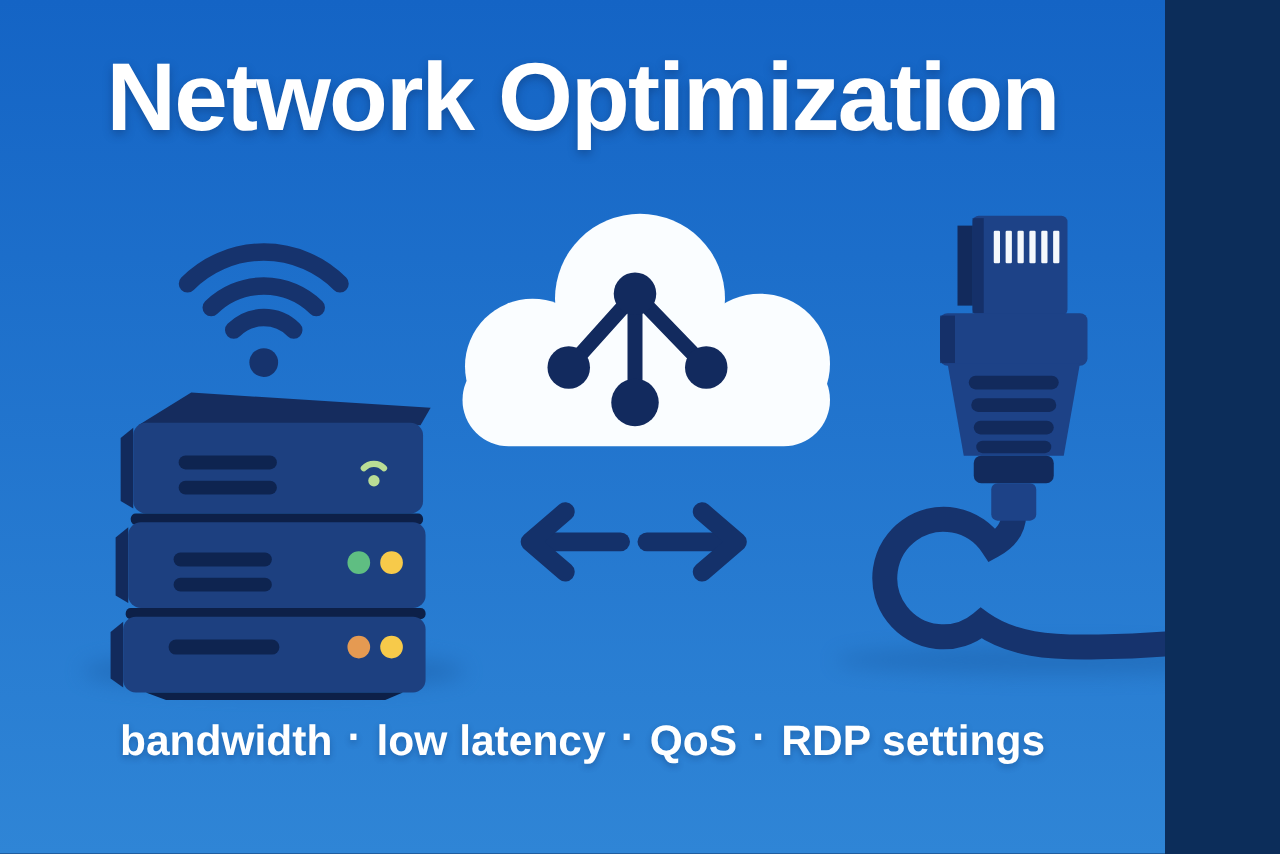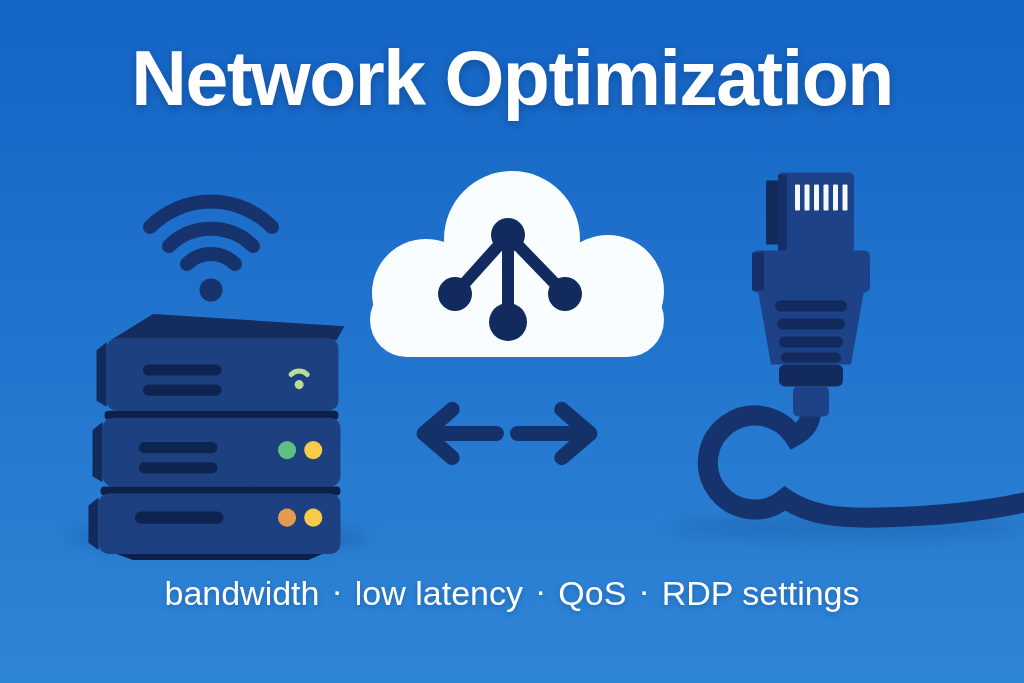--- a/index.html
+++ b/index.html
@@ -1,30 +1,31 @@
 <!DOCTYPE html>
 <html style="--background-top: #1464c5; --background-bottom: #2f85d6; --title-white: #ffffff; --icon-navy: #16336d; --icon-navy-dark: #122a5e; --arrow-navy: #14316a; --cloud-white: #fafdff; --server-front: #1d4080; --server-side: #122a5c; --server-top: #152c5e; --server-slot: #0e2450; --server-gap: #0d2048; --led-green: #5fbe82; --led-yellow: #f7ca4a; --led-orange: #e59a52; --mini-wifi-green: #b9dd95; --connector-blue: #1d4287; --connector-dark: #122a5c; --cable-navy: #16336d; --pin-white: #f4f8fc; --shadow-blue: #1b5fa8;"><head>
 <meta charset="utf-8">
 <style>
   html,body{margin:0;padding:0;background:#0c2d5a;}
   .canvas{
-    position:relative;width:1024px;height:683px;overflow:hidden;
+    position:relative;width:900px;height:683px;overflow:hidden;
     background:linear-gradient(180deg,var(--background-top,#1464c5) 0%,var(--background-bottom,#2f85d6) 100%);
     font-family:"Liberation Sans",sans-serif;
+    padding-left:32px;
   }
   .title{
     position:absolute;top:28px;left:0;width:100%;margin:0;
     text-align:center;color:var(--title-white,#fff);
     font-size:77px;font-weight:700;letter-spacing:-1.5px;line-height:1.3;
     text-shadow:0 3px 8px rgba(10,35,80,.35);
   }
   .tagline{
     position:absolute;top:574px;left:0;width:100%;
     text-align:center;color:var(--title-white,#fff);
-    font-size:34px;font-weight:400;letter-spacing:0;
+    font-size:34px;font-weight:700;letter-spacing:0;
     text-shadow:0 2px 5px rgba(10,40,90,.3);
   }
   .tagline .sep{margin:0 12px;position:relative;top:-3px;}
   .icon{position:absolute;}
   .wifi{left:130px;top:166px;width:162px;height:140px;}
   .server{left:80px;top:310px;width:278px;height:252px;}
   .cloud{left:342px;top:156px;width:350px;height:214px;}
   .arrows{left:404px;top:393px;width:206px;height:86px;}
   .ethernet{left:664px;top:160px;width:360px;height:396px;}
   .shadow{position:absolute;border-radius:50%;filter:blur(8px);background:var(--shadow-blue,#1b5fa8);}

